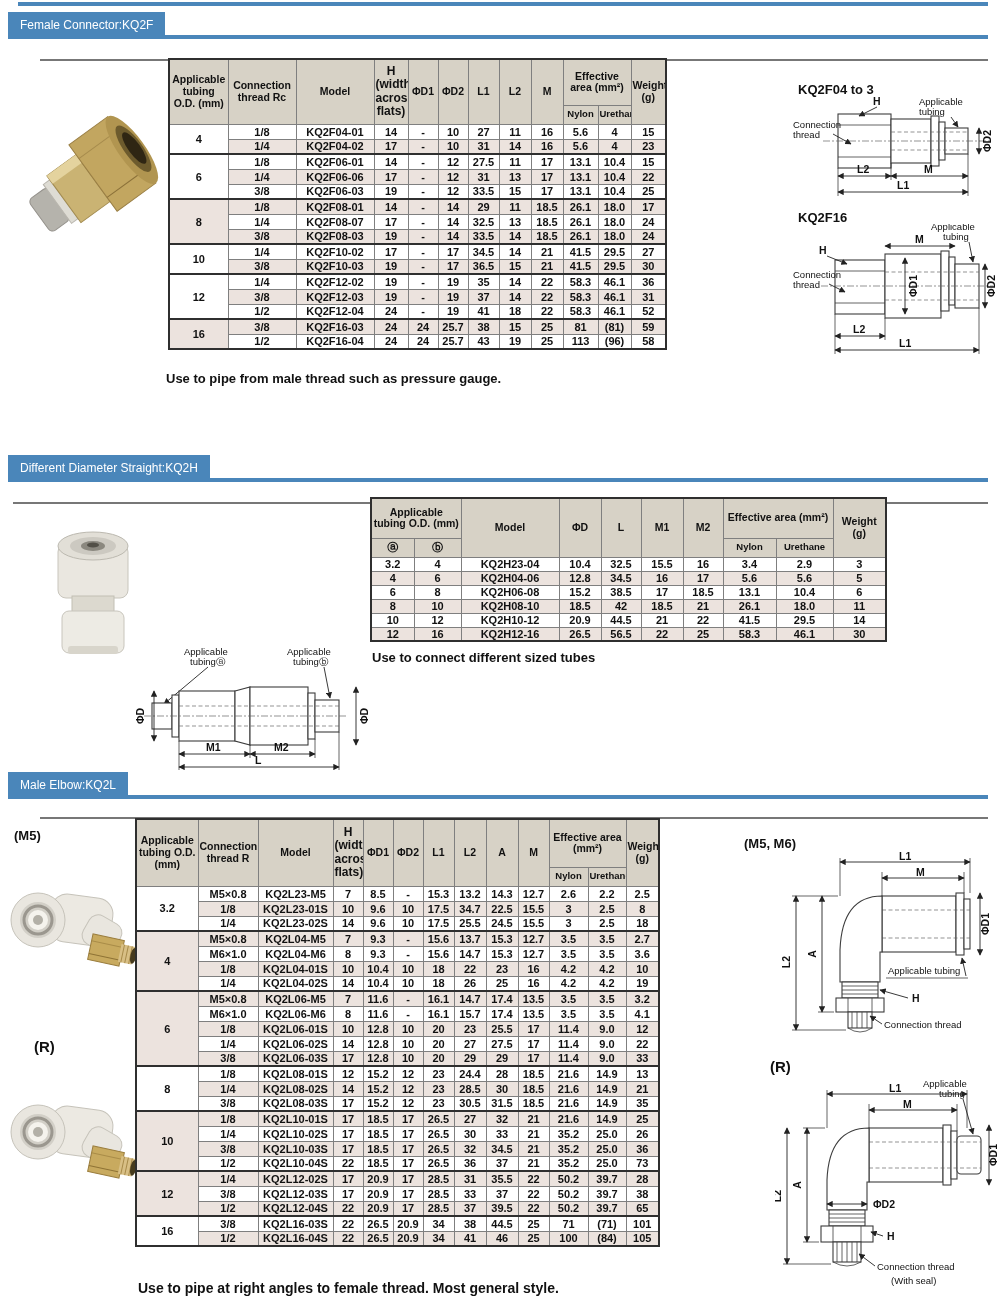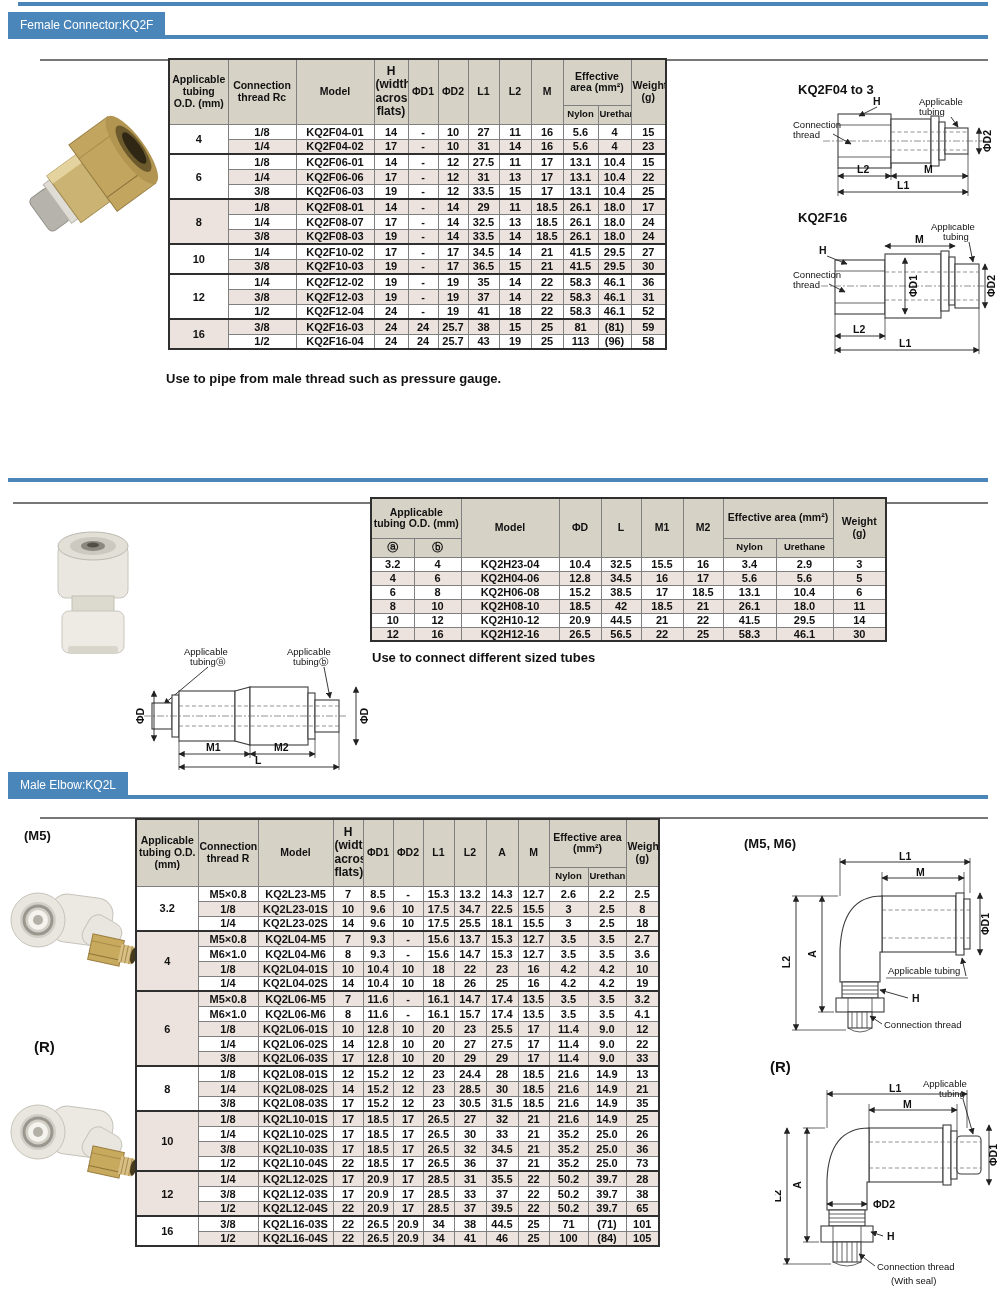--- a/index.html
+++ b/index.html
@@ -381,20 +381,21 @@
     <line class="ext" x1="42" y1="90" x2="42" y2="130"></line>
     <line class="ext" x1="92" y1="94" x2="92" y2="116"></line>
     <line class="ext" x1="186" y1="84" x2="186" y2="130"></line>
     <line class="dim" x1="42" y1="112" x2="92" y2="112" marker-start="url(#ar)" marker-end="url(#ar)"></line>
     <text class="b" x="60" y="109">L2</text>
     <line class="dim" x1="42" y1="126" x2="186" y2="126" marker-start="url(#ar)" marker-end="url(#ar)"></line>
     <text class="b" x="106" y="123">L1</text>
   </svg>
 
   <div class="trule" style="left:8px;top:478px;width:980px"></div>
+  <div class="stitle" style="left:8px;top:455px"><span>Different Diameter Straight:KQ2H</span></div>
   <div class="grule" style="left:13px;top:502px;width:975px"></div>
 
   <svg class="dg" style="left:36px;top:526px" width="115" height="132" viewBox="0 0 115 132">
     <g>
       <rect x="22" y="18" width="70" height="54" rx="8" fill="#eae7e0" stroke="#c8c5bc"></rect>
       <rect x="36" y="70" width="42" height="16" fill="#dcd9cf" stroke="#c2bfb4"></rect>
       <rect x="26" y="85" width="62" height="42" rx="7" fill="#edebe4" stroke="#c8c5bc"></rect>
       <rect x="32" y="120" width="50" height="8" rx="3" fill="#d8d5cb"></rect>
       <ellipse cx="57" cy="20" rx="35" ry="14" fill="#e2dfd7" stroke="#bcb9b0"></ellipse>
       <ellipse cx="57" cy="20" rx="23" ry="9" fill="#ccc9c1"></ellipse>
@@ -544,21 +545,21 @@
     <text class="b" x="74" y="105">M1</text>
     <text class="b" x="142" y="105">M2</text>
     <line class="dim" x1="47" y1="121" x2="207" y2="121" marker-start="url(#ar)" marker-end="url(#ar)"></line>
     <text class="b" x="123" y="118">L</text>
   </svg>
 
   <div class="trule" style="left:8px;top:795px;width:980px"></div>
   <div class="stitle" style="left:8px;top:772px"><span>Male Elbow:KQ2L</span></div>
   <div class="grule" style="left:40px;top:817px;width:948px"></div>
 
-  <div class="dtitle" style="left:24px;top:828px">(M5)</div>
+  <div class="dtitle" style="left:14px;top:828px">(M5)</div>
   <svg class="dg" style="left:8px;top:880px" width="128" height="108" viewBox="0 0 128 108">
     <g>
       <rect x="42" y="16" width="62" height="48" rx="16" transform="rotate(8 73 40)" fill="#ece9e2" stroke="#c6c3ba"></rect>
       <rect x="76" y="38" width="36" height="32" rx="10" transform="rotate(30 94 54)" fill="#e9e6df" stroke="#c6c3ba"></rect>
       <circle cx="30" cy="40" r="27" fill="#e9e6df" stroke="#c6c3ba"></circle>
       <circle cx="30" cy="40" r="18" fill="#d2cfc7"></circle>
       <circle cx="30" cy="40" r="14" fill="none" stroke="#6e6a60" stroke-width="3" opacity=".55"></circle>
       <circle cx="30" cy="40" r="10" fill="#f5f3ed"></circle>
       <circle cx="30" cy="40" r="5" fill="#b3b0a7"></circle>
       <g transform="translate(98 70) rotate(12)">
@@ -659,21 +660,21 @@
           <td>8</td>
         </tr>
         <tr>
           <td>1/4</td>
           <td>KQ2L23-02S</td>
           <td>14</td>
           <td>9.6</td>
           <td>10</td>
           <td>17.5</td>
           <td>25.5</td>
-          <td>18.1</td>
+          <td>24.5</td>
           <td>15.5</td>
           <td>3</td>
           <td>2.5</td>
           <td>18</td>
         </tr>
         <tr class="alt gs">
           <td class="od" rowspan="4">4</td>
           <td>M5×0.8</td>
           <td>KQ2L04-M5</td>
           <td>7</td>
@@ -968,20 +969,21 @@
           <td>41</td>
           <td>46</td>
           <td>25</td>
           <td>100</td>
           <td>(84)</td>
           <td>105</td>
         </tr>
       </tbody>
   </table>
 
+  <div class="note" style="left:138px;top:1280px;font-size:14px">Use to pipe at right angles to female thread. Most general style.</div>
 
   <div class="dtitle" style="left:744px;top:836px">(M5, M6)</div>
   <svg class="dg" style="left:778px;top:852px" width="215" height="200" viewBox="0 0 215 200">
     <line class="ext" x1="62" y1="44" x2="62" y2="6"></line>
     <line class="ext" x1="192" y1="41" x2="192" y2="6"></line>
     <line class="dim" x1="62" y1="10" x2="192" y2="10" marker-start="url(#ar)" marker-end="url(#ar)"></line>
     <text class="b" x="121" y="8">L1</text>
     <line class="ext" x1="104" y1="44" x2="104" y2="20"></line>
     <line class="ext" x1="186" y1="41" x2="186" y2="20"></line>
     <line class="dim" x1="104" y1="26" x2="186" y2="26" marker-start="url(#ar)" marker-end="url(#ar)"></line>

